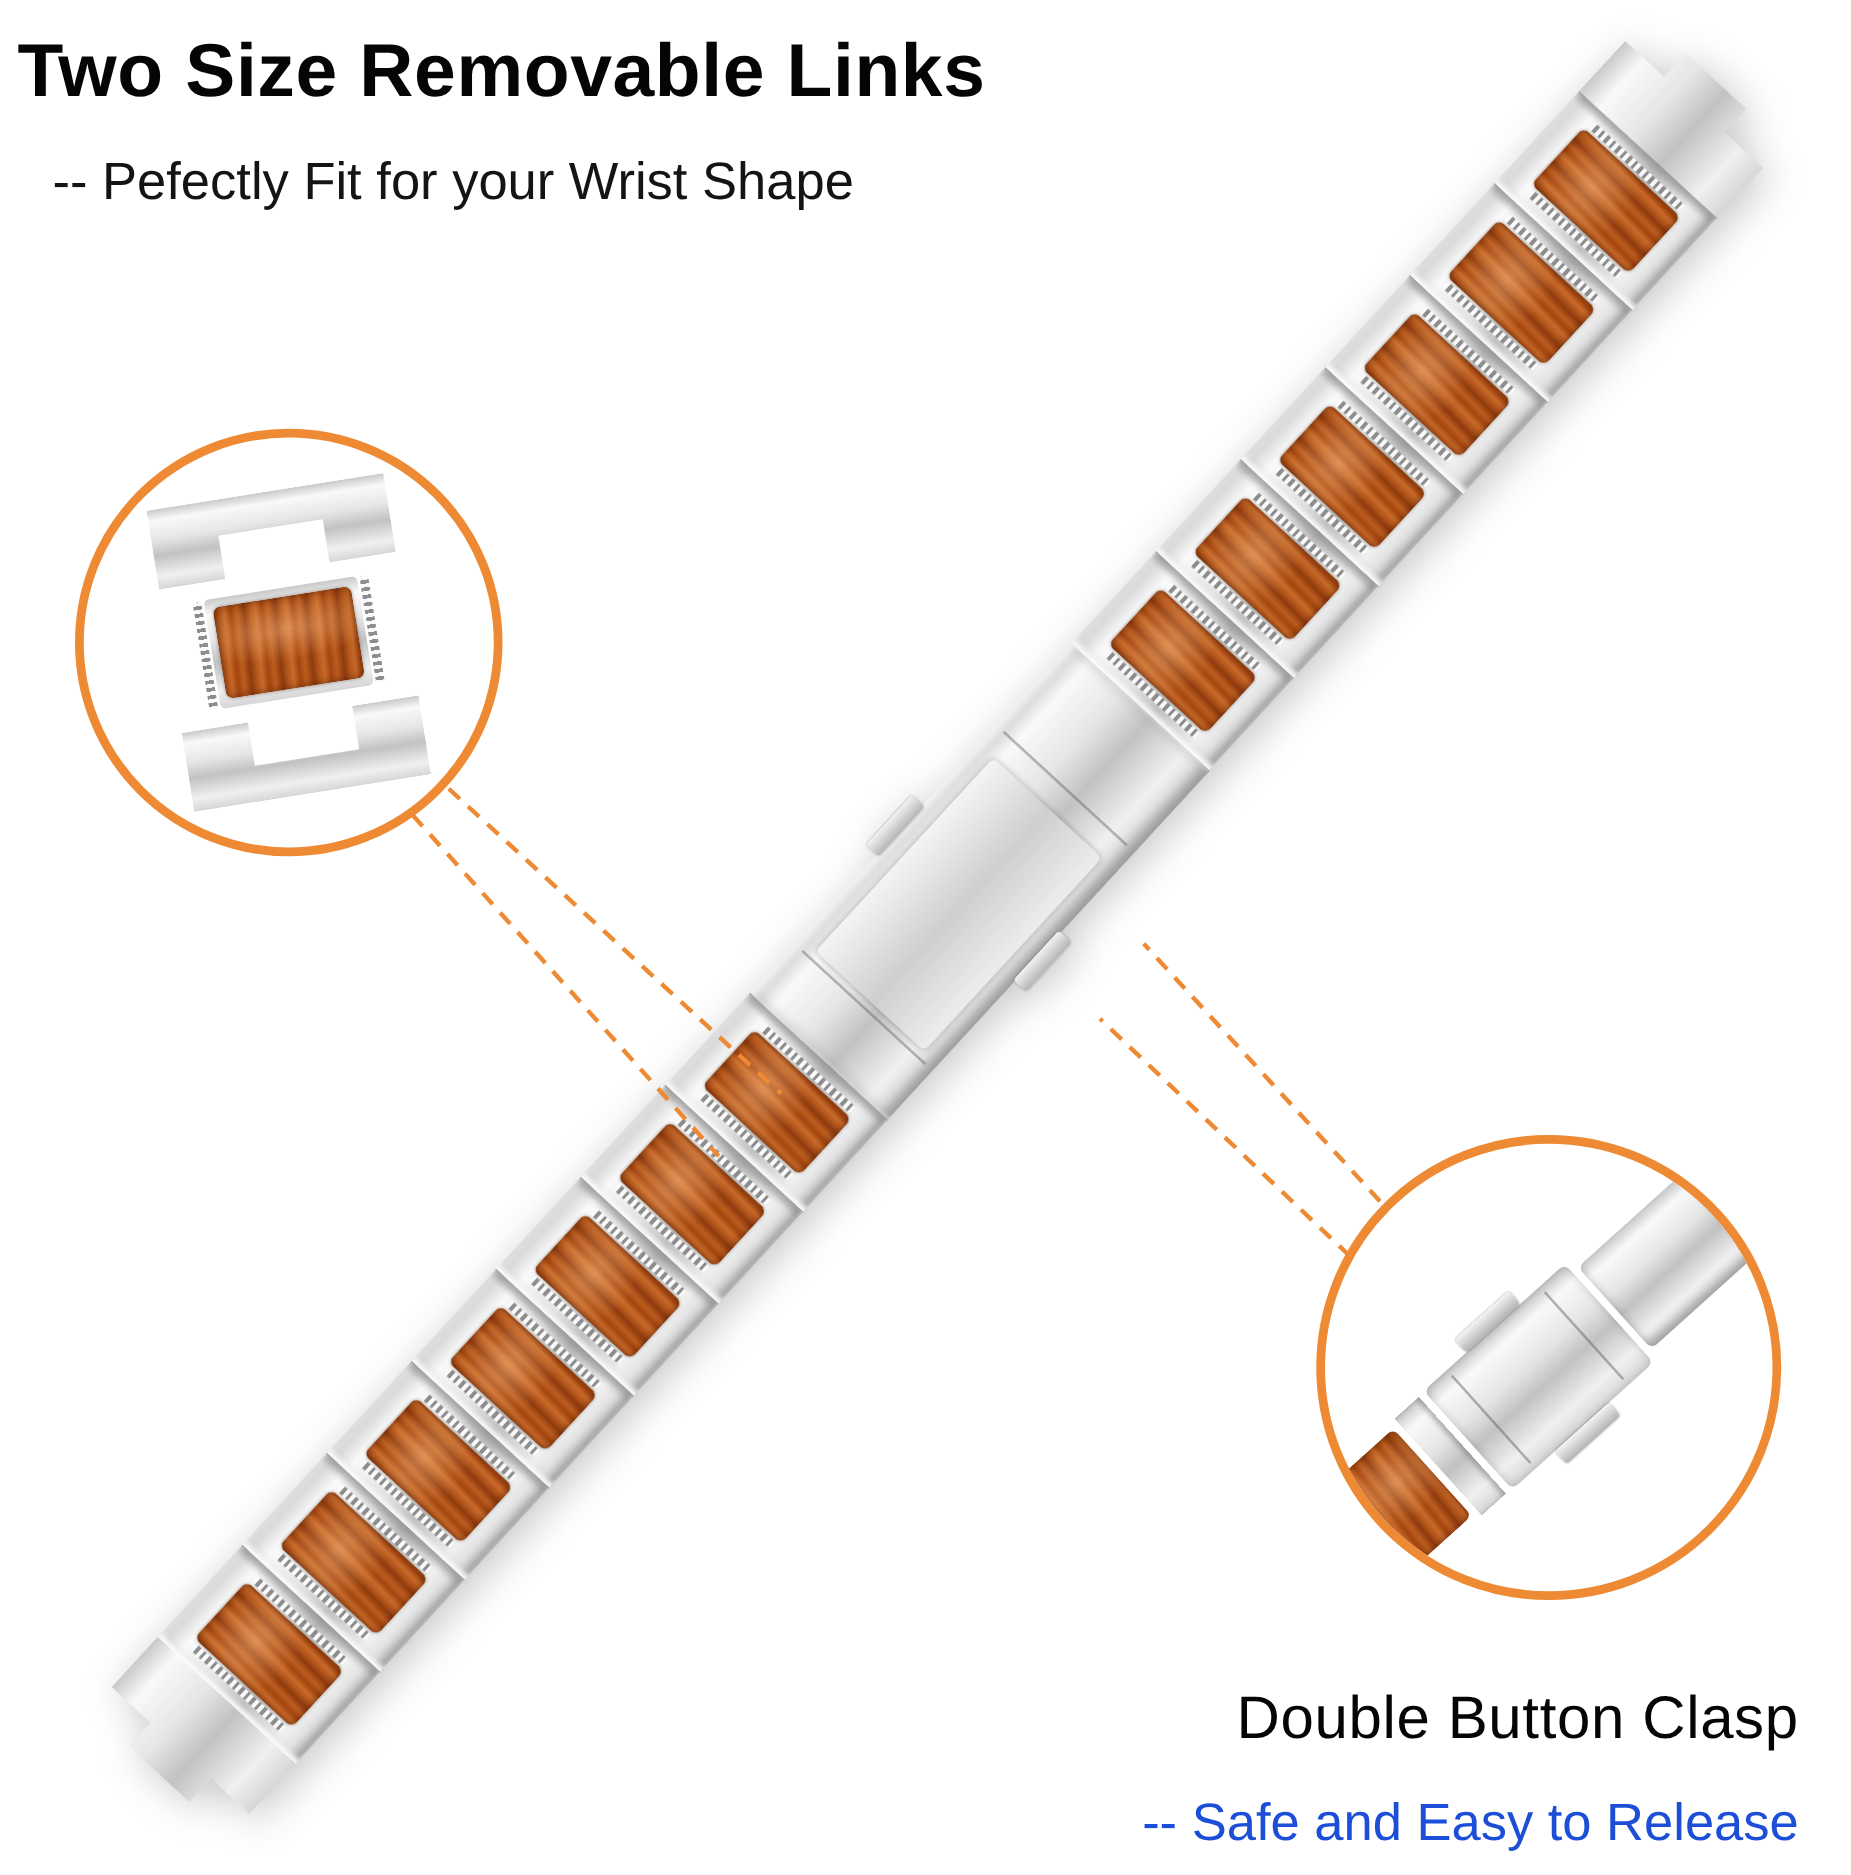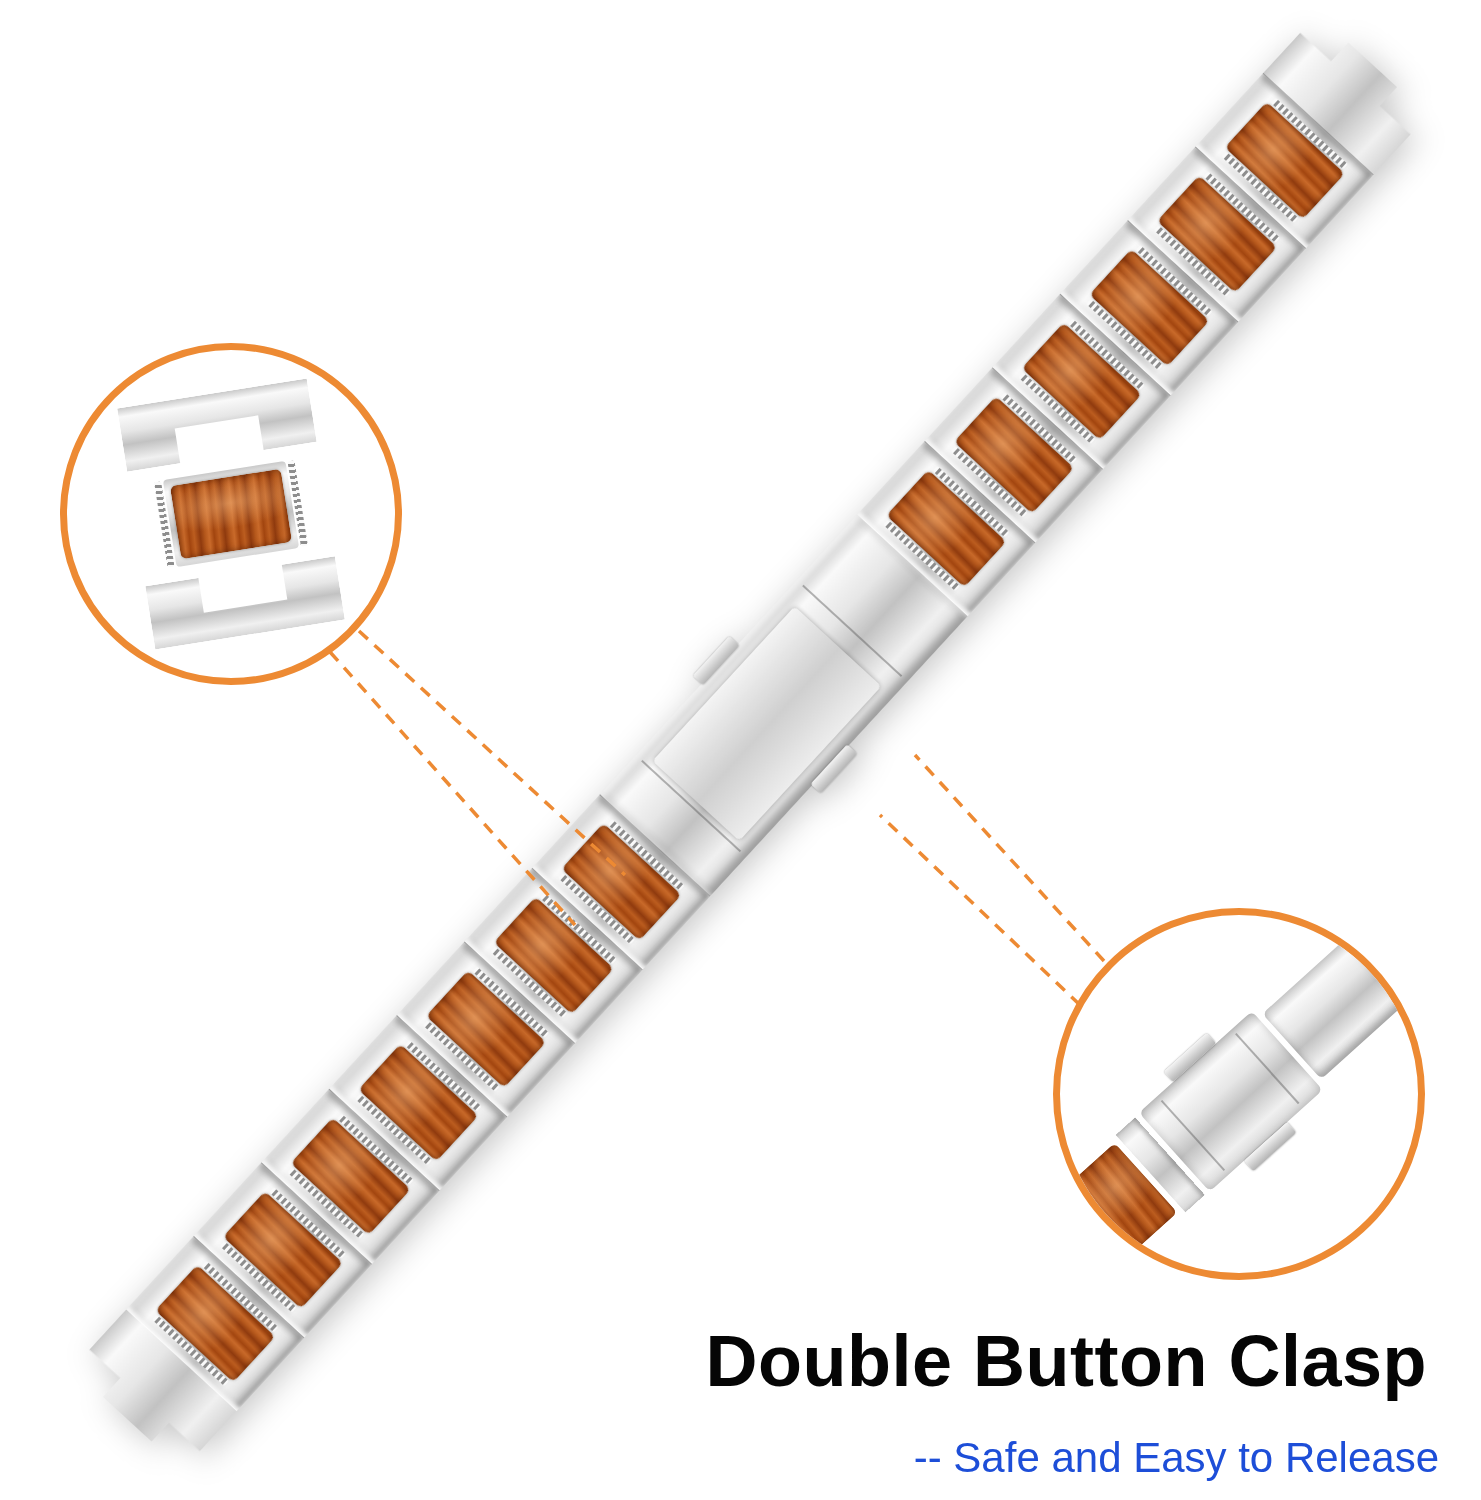--- a/index.html
+++ b/index.html
@@ -9,21 +9,21 @@
     background:#ffffff; overflow:hidden;
     font-family:"Liberation Sans", sans-serif; color:#050505;
   }
 
   
   .top-heading { position:absolute; left:14px; top:22px; z-index:6; }
   .top-heading h1 { margin:0; font-size:60px; font-weight:700; letter-spacing:0.5px; }
   .top-heading p  { margin:30px 0 0 28px; font-size:42px; font-weight:400; color:#141414; }
 
   .bottom-heading { position:absolute; right:42px; bottom:18px; z-index:6; text-align:right; }
-  .bottom-heading h2 { margin:12px; font-size:72px; font-weight:700; letter-spacing:0.5px; }
+  .bottom-heading h2 { margin:0; font-size:48px; font-weight:400; letter-spacing:0.5px; }
   .bottom-heading p  { margin:32px 0 0 0; font-size:42px; font-weight:400; color:#1d4ed8; }
 
   
   .metal, .link, .clasp, .end-cap, .mini-connector, .mini-clasp, .mini-plate {
     background: linear-gradient(to bottom,
       #c9c9c9 0%, #f9f9f9 14%, #e6e6e6 38%, #c2c2c2 58%, #f0f0f0 84%, #d6d6d6 100%);
   }
 
   
   .band {
@@ -129,20 +129,24 @@
     background: linear-gradient(#f4f4f4, #b3b3b3); box-shadow:0 0 2px rgba(0,0,0,0.45);
   }
   .mini-button.top { top:-14px; } .mini-button.bottom { bottom:-14px; }
   .mini-plate { width:112px; height:88px; border-radius:6px; box-shadow: inset 0 -5px 7px rgba(100,100,100,0.45); }
 </style>
 </head>
 <body>
 
 <div class="stage">
 
+  <header class="top-heading">
+    <h1>Two Size Removable Links</h1>
+    <p>-- Pefectly Fit for your Wrist Shape</p>
+  </header>
 
   <div class="band">
     <div class="end-cap left"></div>
     <div class="links-group">
         <div class="link">
           <div class="teeth"></div>
           <div class="wood"></div>
           <div class="teeth"></div>
         </div>
         <div class="link">

